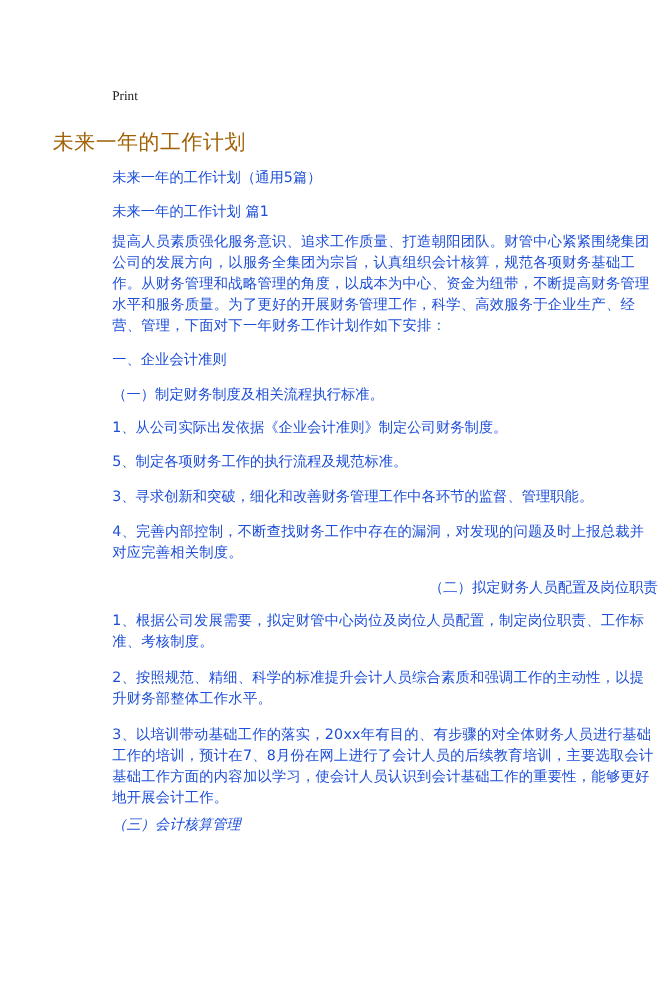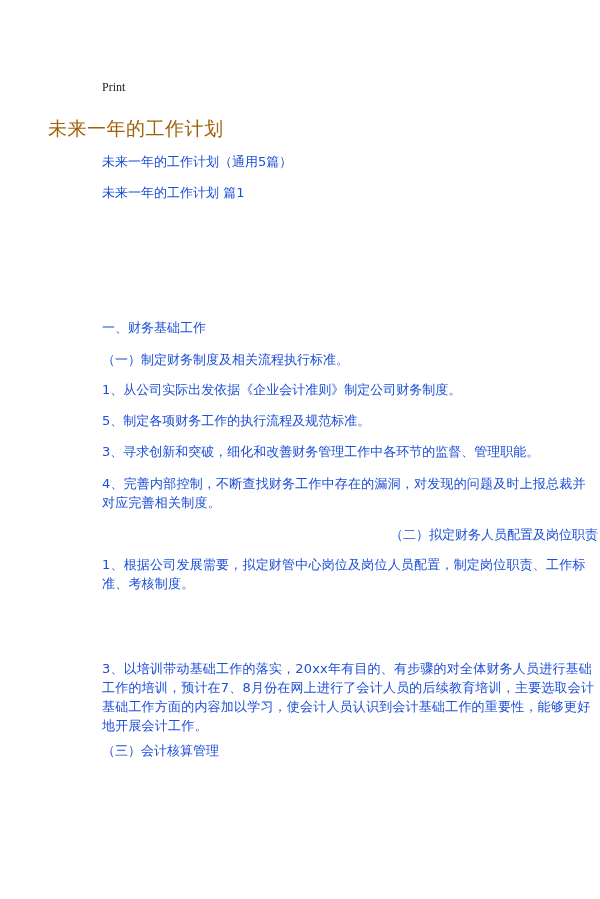--- a/index.html
+++ b/index.html
@@ -26,27 +26,29 @@
 </head>
 <body>
 
 <div class="page">
   <div class="print-label">Print</div>
   <div class="title">未来一年的工作计划</div>
 
   <div class="block" style="top:152px;">未来一年的工作计划（通用5篇）</div>
   <div class="block bold" style="top:183px;">未来一年的工作计划 篇1</div>
 
+  <div class="block para" style="top:211px;">提高人员素质强化服务意识、追求工作质量、打造朝阳团队。财管中心紧紧围绕集团公司的发展方向，以服务全集团为宗旨，认真组织会计核算，规范各项财务基础工作。从财务管理和战略管理的角度，以成本为中心、资金为纽带，不断提高财务管理水平和服务质量。为了更好的开展财务管理工作，科学、高效服务于企业生产、经营、管理，下面对下一年财务工作计划作如下安排：</div>
 
-  <div class="block bold" style="top:318px;">一、财务基础工作</div>
+  <div class="block bold" style="top:318px;">一、企业会计准则</div>
 
   <div class="block" style="top:350px;">（一）制定财务制度及相关流程执行标准。</div>
   <div class="block" style="top:380px;">1、从公司实际出发依据《企业会计准则》制定公司财务制度。</div>
   <div class="block" style="top:411px;">5、制定各项财务工作的执行流程及规范标准。</div>
   <div class="block" style="top:442px;">3、寻求创新和突破，细化和改善财务管理工作中各环节的监督、管理职能。</div>
   <div class="block para" style="top:474px;">4、完善内部控制，不断查找财务工作中存在的漏洞，对发现的问题及时上报总裁并对应完善相关制度。</div>
 
   <div class="block" style="top:525px;text-align:right;">（二）拟定财务人员配置及岗位职责</div>
   <div class="block para" style="top:555px;">1、根据公司发展需要，拟定财管中心岗位及岗位人员配置，制定岗位职责、工作标准、考核制度。</div>
+  <div class="block para" style="top:607px;">2、按照规范、精细、科学的标准提升会计人员综合素质和强调工作的主动性，以提升财务部整体工作水平。</div>
   <div class="block para" style="top:659px;">3、以培训带动基础工作的落实，20xx年有目的、有步骤的对全体财务人员进行基础工作的培训，预计在7、8月份在网上进行了会计人员的后续教育培训，主要选取会计基础工作方面的内容加以学习，使会计人员认识到会计基础工作的重要性，能够更好地开展会计工作。</div>
 
-  <div class="block" style="top:741px;">（三）会计核算管理</div>
+  <div class="block" style="top:741px;font-style:italic;">（三）会计核算管理</div>
 </div>
 
 </body></html>

